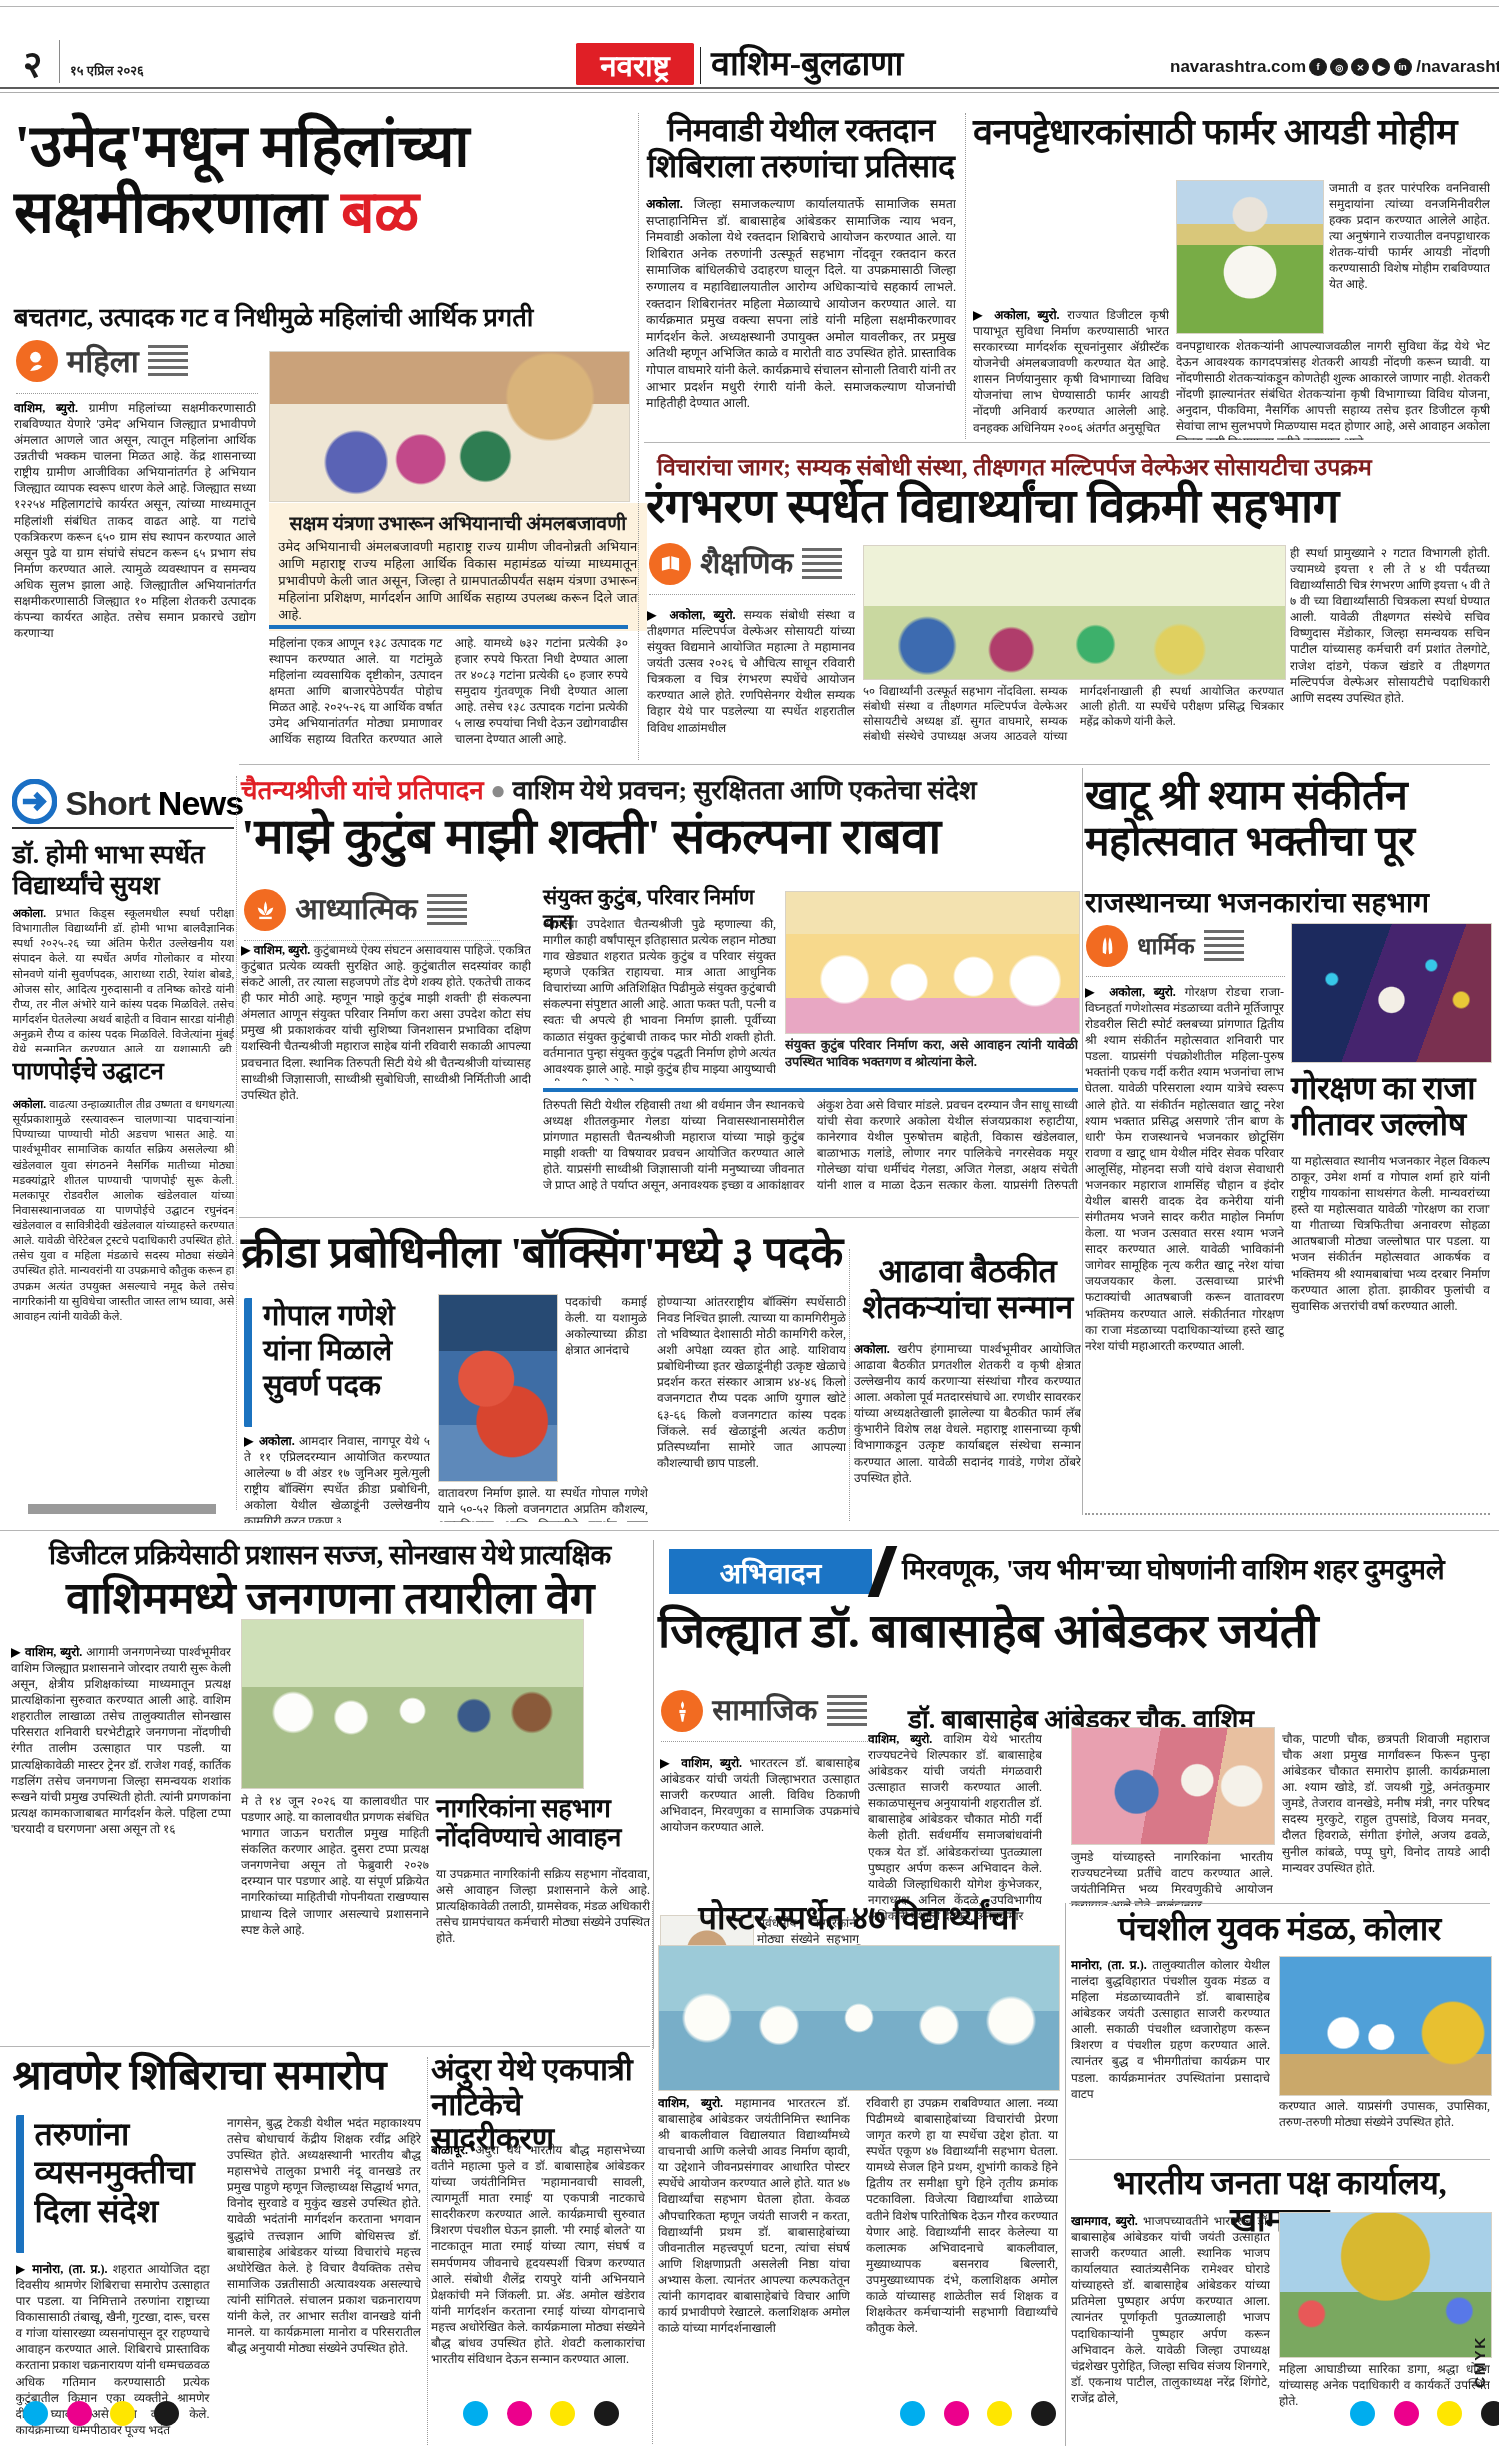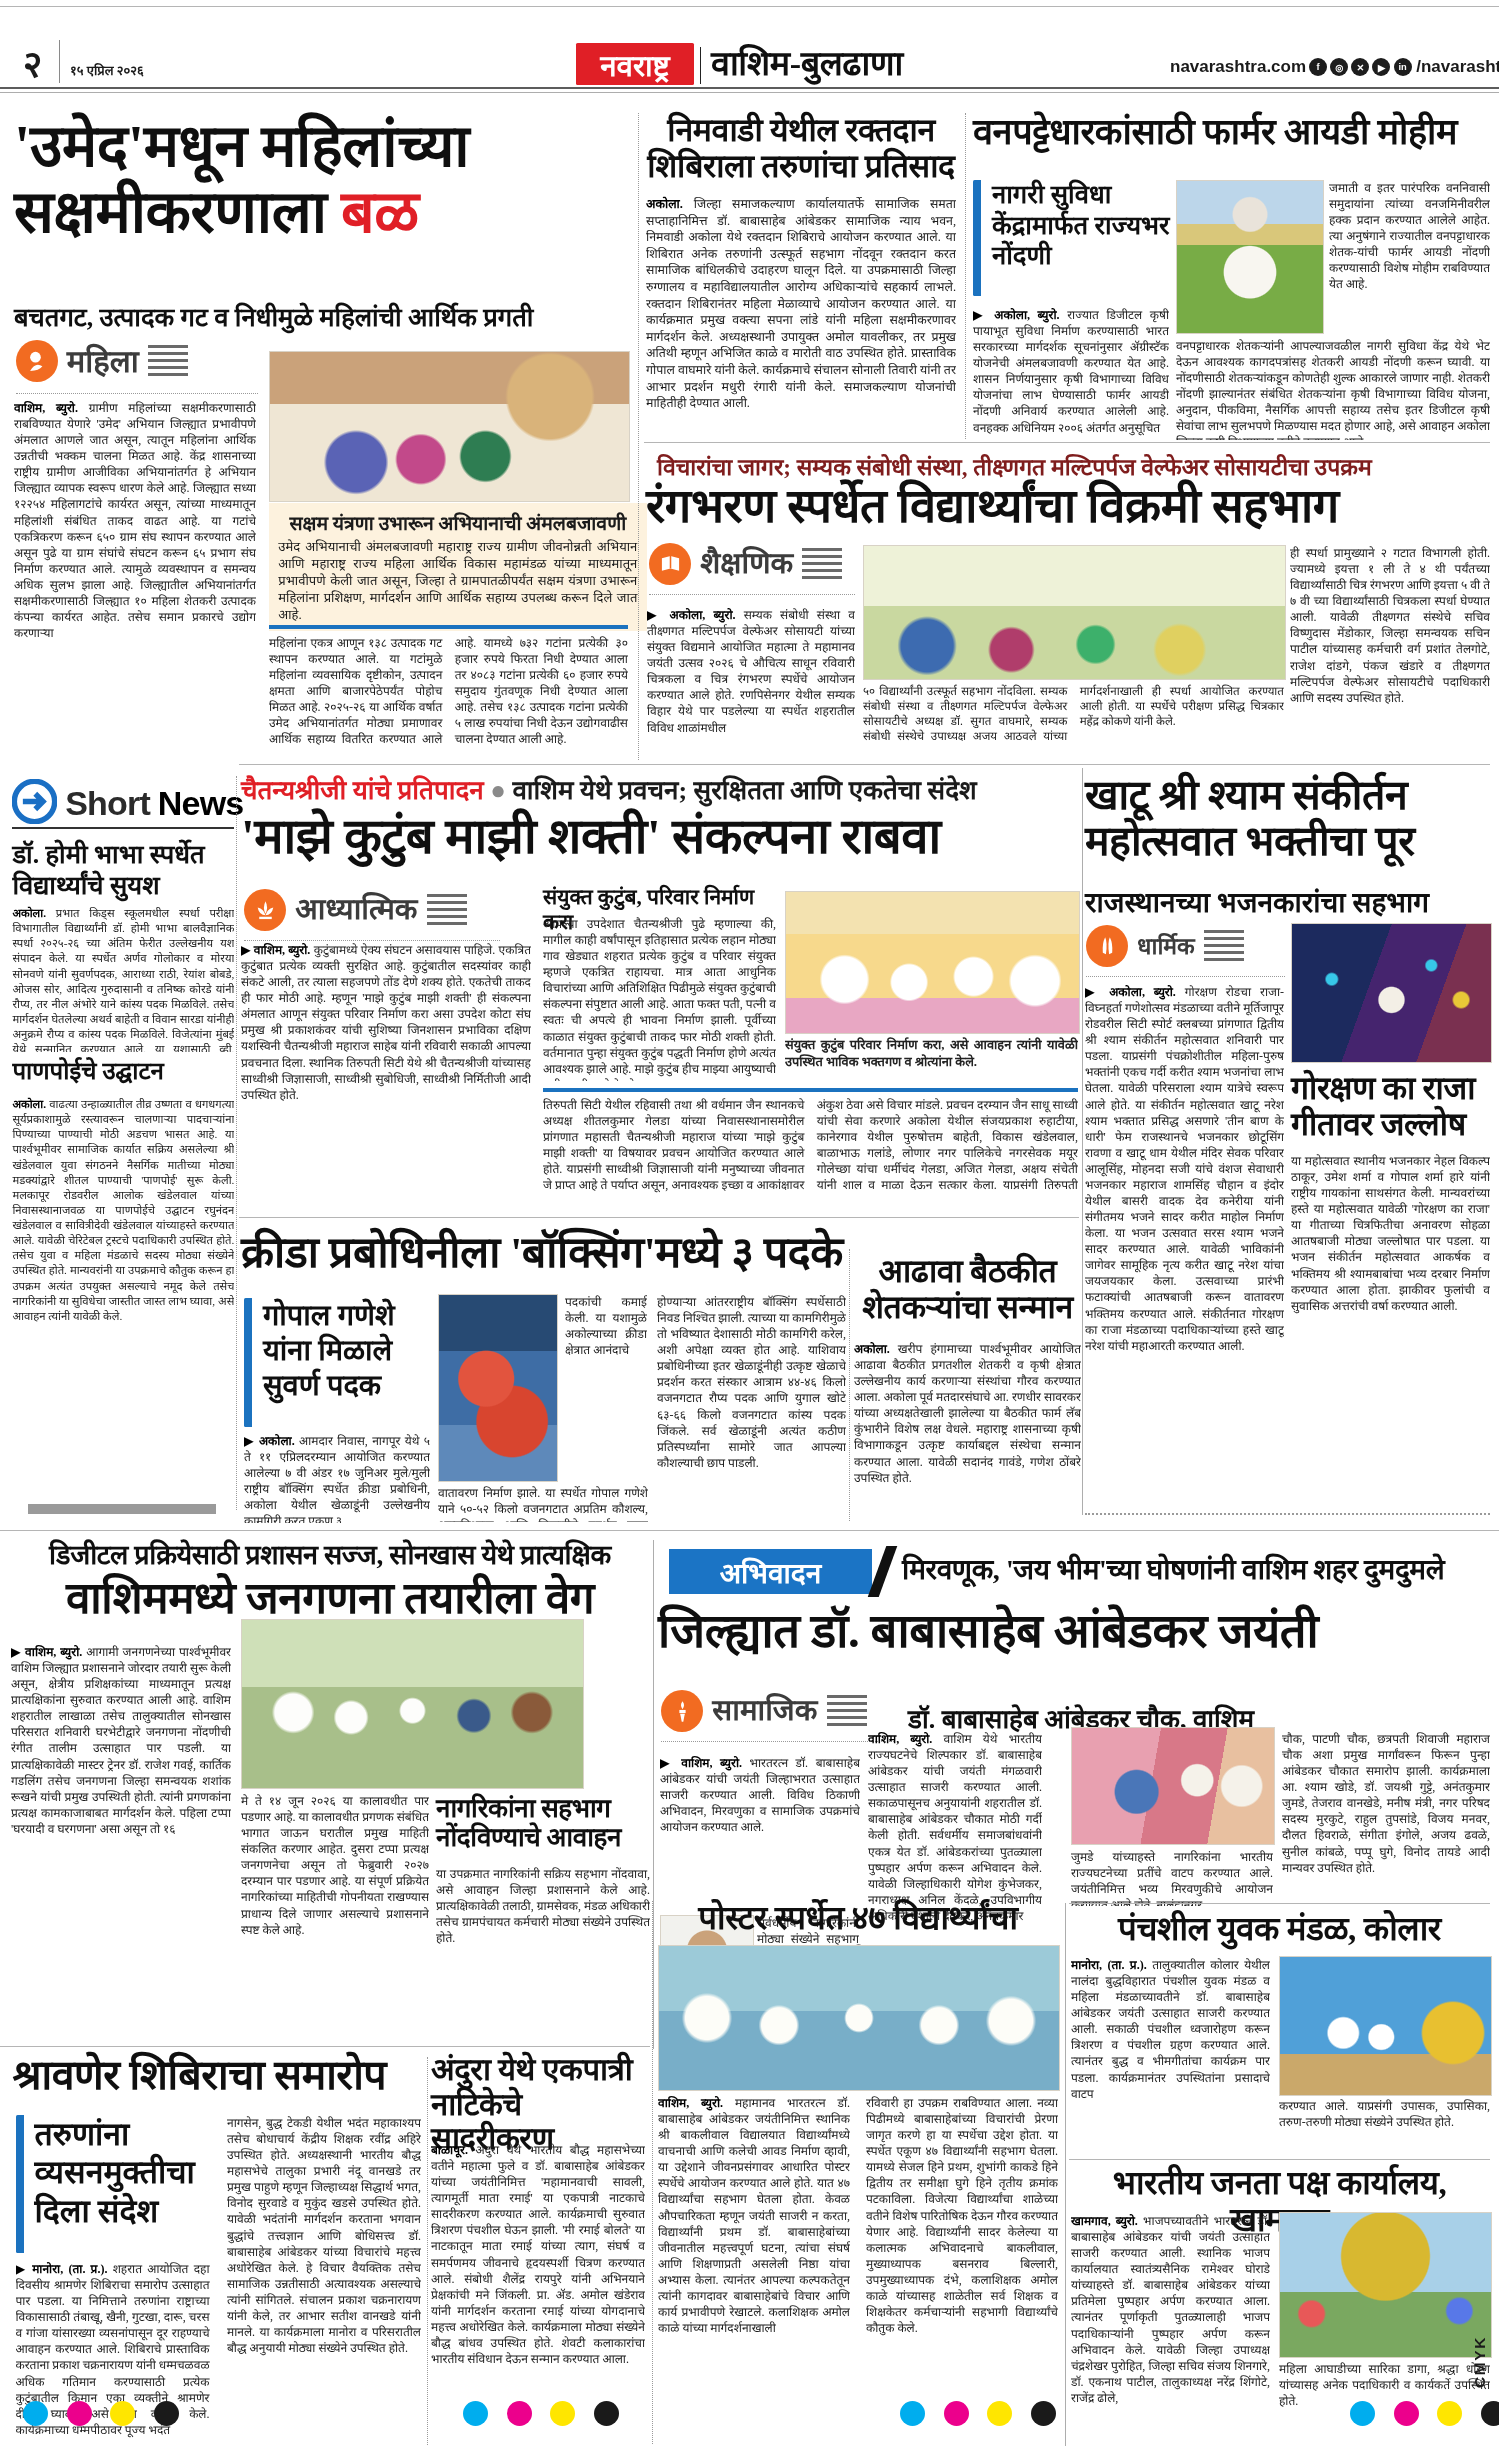--- a/index.html
+++ b/index.html
@@ -103,21 +103,20 @@
     <span>यामध्ये ७३२ गटांना प्रत्येकी ३० हजार रुपये फिरता निधी देण्यात आला तर ४०८३ गटांना प्रत्येकी ६० हजार रुपये समुदाय गुंतवणूक निधी देण्यात आला आहे. तसेच १३८ उत्पादक गटांना प्रत्येकी ५ लाख रुपयांचा निधी देऊन उद्योगवाढीस चालना देण्यात आली आहे.</span>
   </div>
 
   <div class="abs hl ctr" style="left:646px;top:113px;width:310px;font-size:32px;">निमवाडी येथील रक्तदान शिबिराला तरुणांचा प्रतिसाद</div>
   <div class="abs body" style="left:646px;top:196px;width:310px;height:245px;font-size:12.4px;">
     <span class="byl">अकोला.</span>
     <span>जिल्हा समाजकल्याण कार्यालयातर्फे सामाजिक समता सप्ताहानिमित्त डॉ. बाबासाहेब आंबेडकर सामाजिक न्याय भवन, निमवाडी अकोला येथे रक्तदान शिबिराचे आयोजन करण्यात आले. या शिबिरात अनेक तरुणांनी उत्स्फूर्त सहभाग नोंदवून रक्तदान करत सामाजिक बांधिलकीचे उदाहरण घालून दिले. या उपक्रमासाठी जिल्हा रुग्णालय व महाविद्यालयातील आरोग्य अधिकाऱ्यांचे सहकार्य लाभले. रक्तदान शिबिरानंतर महिला मेळाव्याचे आयोजन करण्यात आले. या कार्यक्रमात प्रमुख वक्त्या सपना लांडे यांनी महिला सक्षमीकरणावर मार्गदर्शन केले. अध्यक्षस्थानी उपायुक्त अमोल यावलीकर, तर प्रमुख अतिथी म्हणून अभिजित काळे व मारोती वाठ उपस्थित होते. प्रास्ताविक गोपाल वाघमारे यांनी केले. कार्यक्रमाचे संचालन सोनाली तिवारी यांनी तर आभार प्रदर्शन मधुरी रंगारी यांनी केले. समाजकल्याण योजनांची माहितीही देण्यात आली.</span>
   </div>
 
   <div class="abs hl" style="left:973px;top:112px;width:517px;font-size:36px;">वनपट्टेधारकांसाठी फार्मर आयडी मोहीम</div>
-  <div class="abs bluebar subhl" style="left:973px;top:180px;width:186px;font-size:25.6px;height:116px;">नागरी सुविधा केंद्रामार्फत राज्यभर नोंदणी</div>
   <div class="abs body" style="left:973px;top:307px;width:196px;height:133px;">
     <span class="byl">▶ </span><span class="byl">अकोला, ब्युरो.</span>
     <span>राज्यात डिजीटल कृषी पायाभूत सुविधा निर्माण करण्यासाठी भारत सरकारच्या मार्गदर्शक सूचनांनुसार ॲग्रीस्टॅक योजनेची अंमलबजावणी करण्यात येत आहे. शासन निर्णयानुसार कृषी विभागाच्या विविध योजनांचा लाभ घेण्यासाठी फार्मर आयडी नोंदणी अनिवार्य करण्यात आलेली आहे. वनहक्क अधिनियम २००६ अंतर्गत अनुसूचित</span>
   </div>
   <div class="abs photo" style="left:1176px;top:180px;width:146px;height:152px;background:
     radial-gradient(circle at 50% 22%, #e9e3da 0 12%, transparent 13%),
     radial-gradient(circle at 50% 60%, #f8f6f0 0 22%, transparent 23%),
     linear-gradient(#bcd6ea 0 28%, #d9c77a 28% 42%, #78ac46 42% 100%);"></div>
   <div class="abs body" style="left:1329px;top:180px;width:161px;height:152px;">
     <span>जमाती व इतर पारंपरिक वननिवासी समुदायांना त्यांच्या वनजमिनीवरील हक्क प्रदान करण्यात आलेले आहेत. त्या अनुषंगाने राज्यातील वनपट्टाधारक शेतक-यांची फार्मर आयडी नोंदणी करण्यासाठी विशेष मोहीम राबविण्यात येत आहे.</span>

